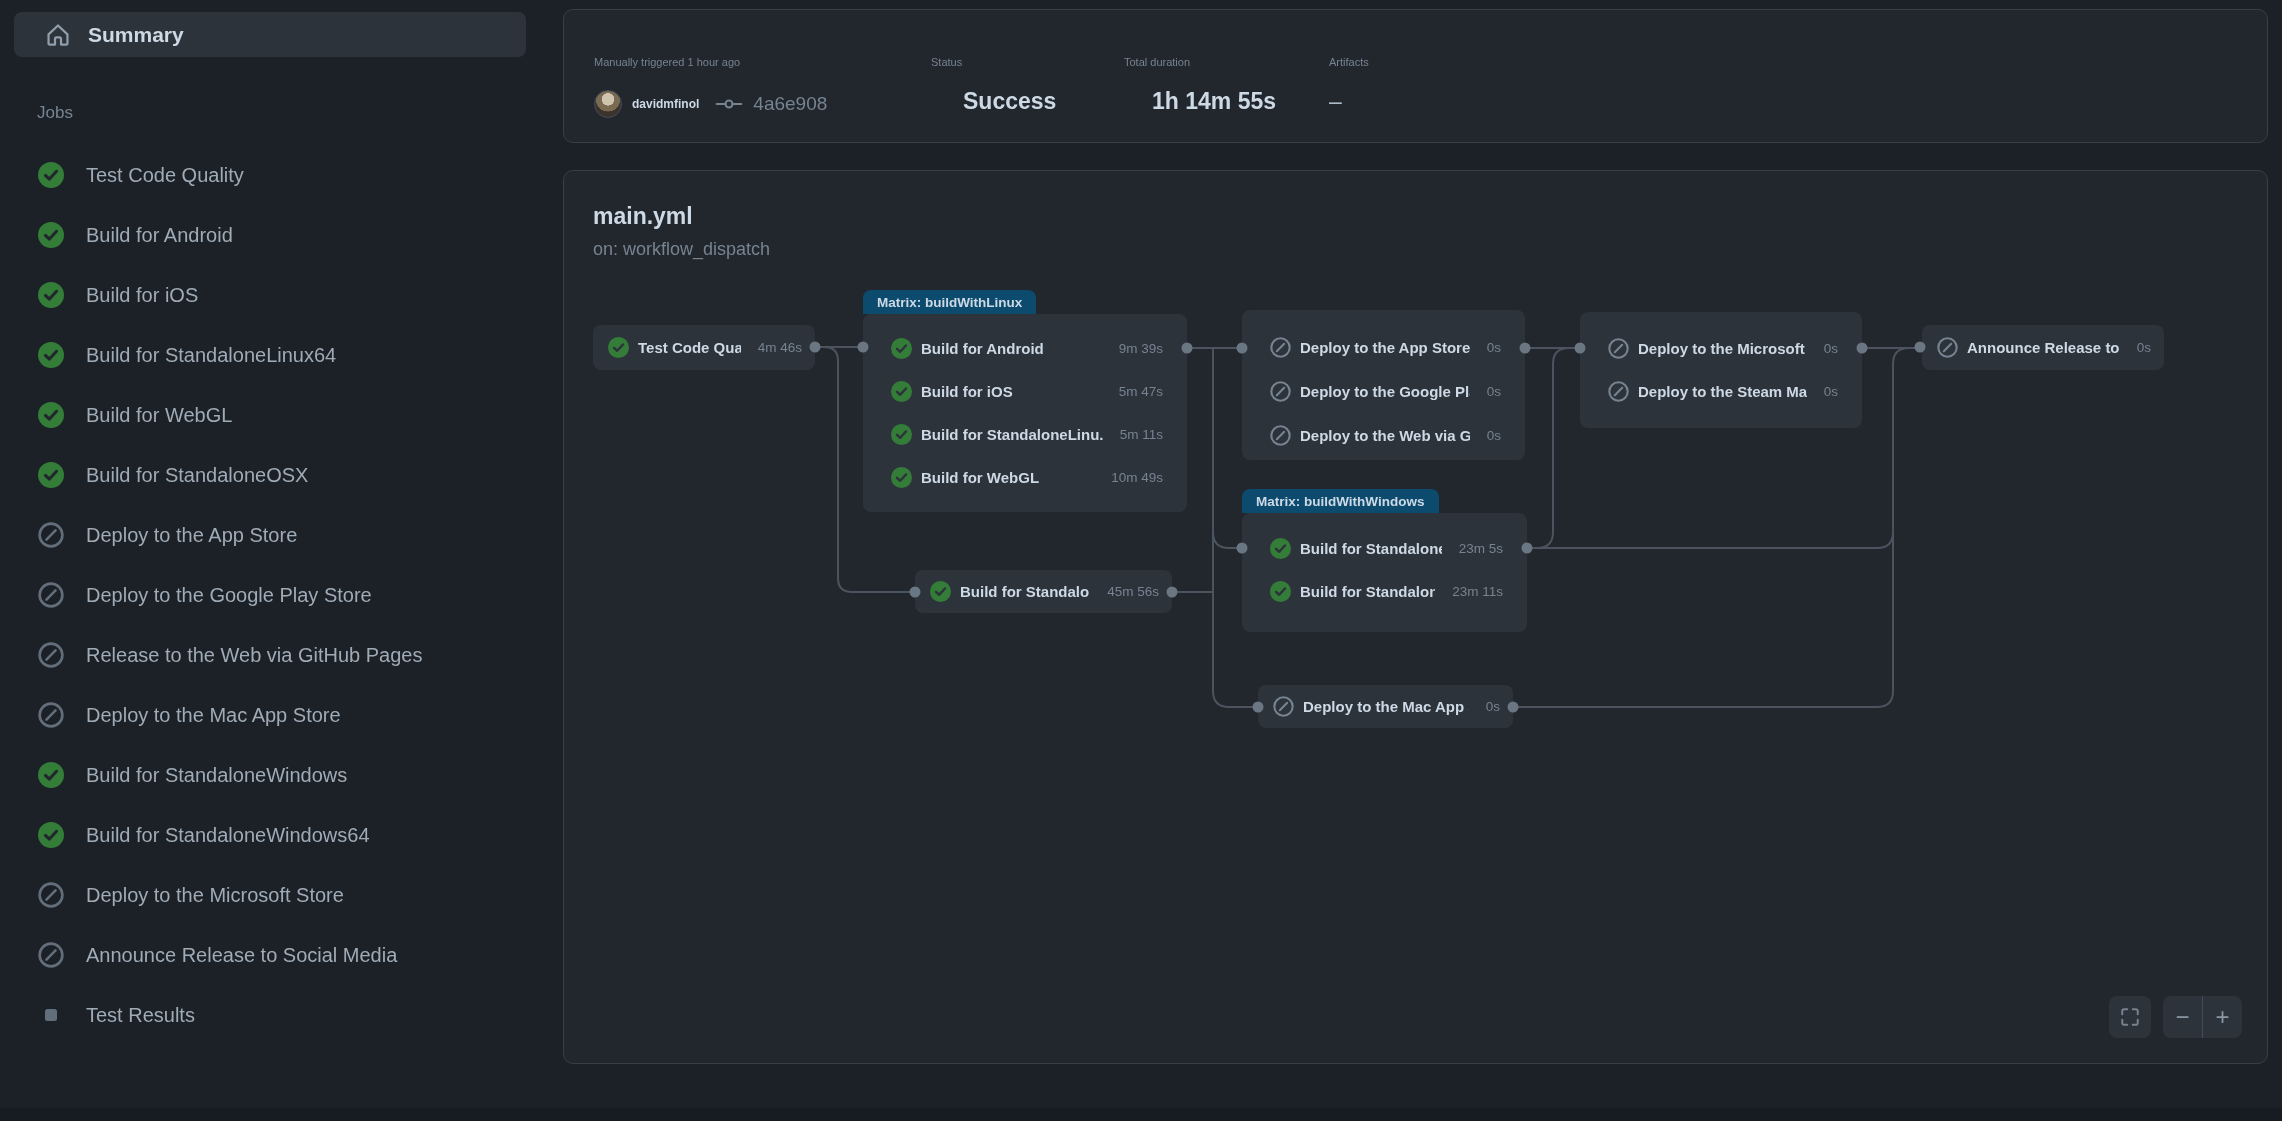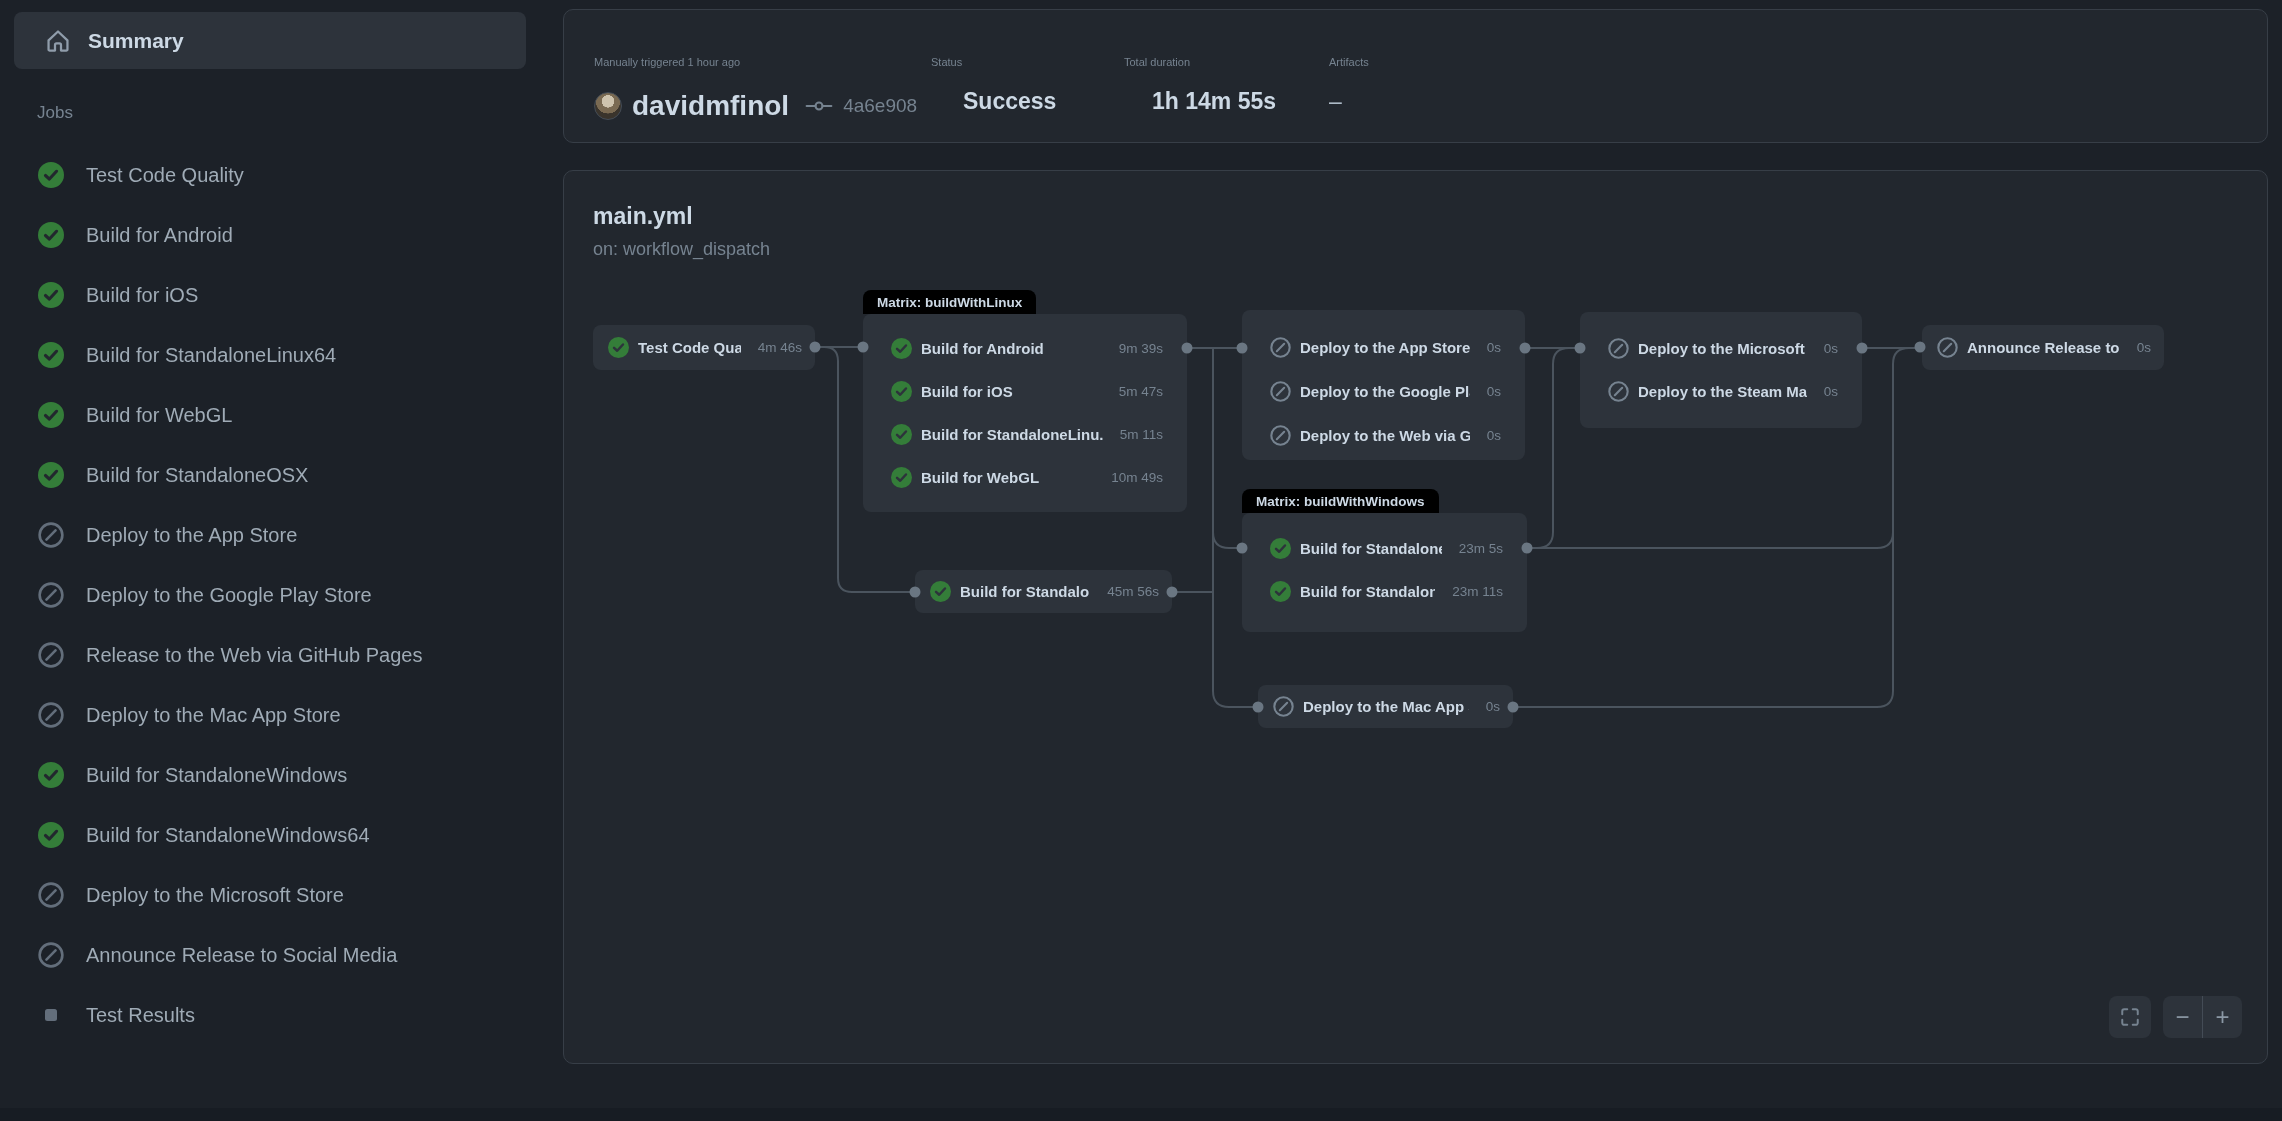--- a/index.html
+++ b/index.html
@@ -7,21 +7,21 @@
   body {
     position:relative;
     background:#1c2128;
     font-family:"Liberation Sans", sans-serif;
     overflow:hidden;
     color:#cdd9e5;
   }
   
   .sidebar { position:absolute; left:0; top:0; width:560px; height:1121px; }
   .summary-item {
-    position:absolute; left:14px; top:12px; width:512px; height:57px;
+    position:absolute; left:14px; top:12px; width:512px; height:45px;
     background:#2d333b; border-radius:8px;
     display:flex; align-items:center; gap:18px; padding-left:32px;
     cursor:pointer;
   }
   .summary-item .label { font-size:21px; font-weight:700; color:#cdd9e5; }
   .jobs-header { position:absolute; left:37px; top:103px; font-size:17px; color:#768390; }
   .job-list { position:absolute; left:0; top:145px; width:560px; }
   .job-item {
     display:flex; align-items:center; gap:22px;
     height:60px; padding-left:38px; cursor:pointer;
@@ -35,39 +35,39 @@
   }
   .header-card { left:563px; top:9px; width:1705px; height:134px; }
   .hlabel { position:absolute; top:46px; font-size:11px; color:#768390; white-space:nowrap; }
   .hvalue { position:absolute; top:78px; font-size:23px; font-weight:700; color:#cdd9e5; white-space:nowrap; }
   .trigger-row { position:absolute; left:30px; top:80px; display:flex; align-items:center; gap:10px; }
   .avatar {
     width:28px; height:28px; border-radius:50%; flex:none;
     background:radial-gradient(circle at 50% 32%, #cfc4ae 0 28%, #7a6a52 29% 55%, #3a342c 56%);
     border:1px solid #444c56;
   }
-  .actor { font-size:28px; font-weight:700; color:#cdd9e5; cursor:pointer; }
+  .actor { font-size:12px; font-weight:700; color:#cdd9e5; cursor:pointer; }
   .commit-hash { font-size:19px; color:#768390; cursor:pointer; }
   .artifacts-value { font-weight:400; color:#adbac7; }
   
   .main-card { left:563px; top:170px; width:1705px; height:894px; }
   .wf-title { position:absolute; left:593px; top:203px; font-size:23px; font-weight:700; color:#cdd9e5; }
   .wf-sub { position:absolute; left:593px; top:239px; font-size:18px; color:#768390; }
   
   .edges { position:absolute; left:0; top:0; z-index:3; pointer-events:none; }
   .gnode {
     position:absolute; z-index:2; background:#2d333b; border-radius:8px;
     display:flex; align-items:center; gap:9px; padding:0 13px 0 15px;
     cursor:pointer; overflow:hidden;
   }
   .gnode .lbl, .grow .lbl { font-size:15px; font-weight:700; color:#cdd9e5; white-space:nowrap; overflow:hidden; }
   .gnode .dur, .grow .dur { margin-left:auto; font-size:13.5px; color:#768390; white-space:nowrap; padding-left:8px; }
   .ggroup { position:absolute; z-index:2; background:#2d333b; border-radius:8px; }
   .gtab {
-    position:absolute; z-index:2; background:#000000; border-radius:8px 8px 0 0;
+    position:absolute; z-index:2; background:#0c4a6e; border-radius:8px 8px 0 0;
     display:flex; align-items:center; padding:0 14px;
     font-size:13.5px; font-weight:700; color:#cdd9e5; white-space:nowrap;
   }
   .grow { display:flex; align-items:center; gap:9px; padding:0 24px 0 28px; cursor:pointer; }
   
   .fullscreen-btn {
     position:absolute; left:2109px; top:996px; width:42px; height:42px;
     background:#2d333b; border-radius:8px; display:flex; align-items:center; justify-content:center;
     cursor:pointer; z-index:4;
   }

